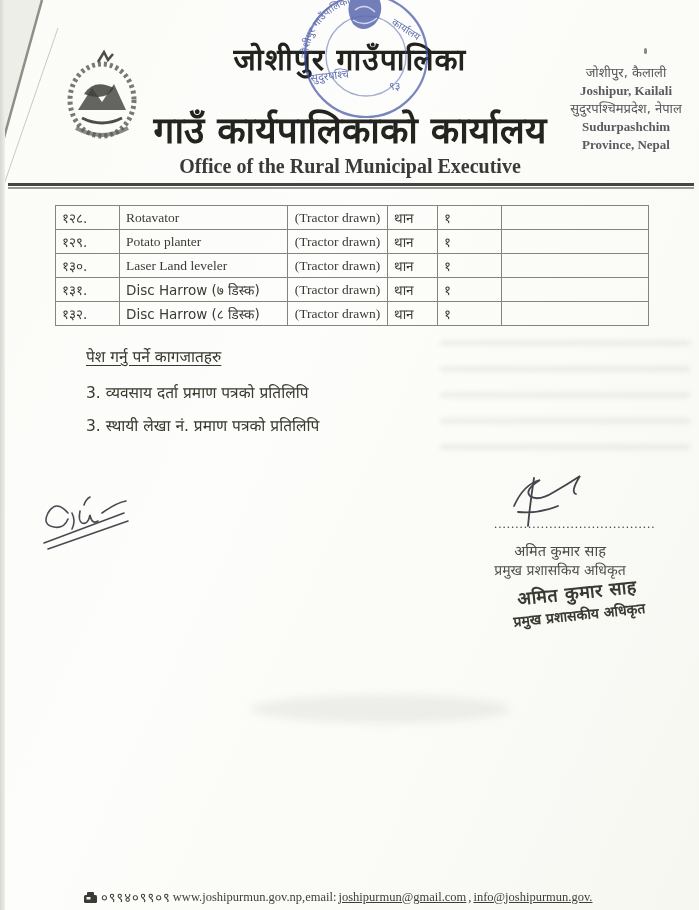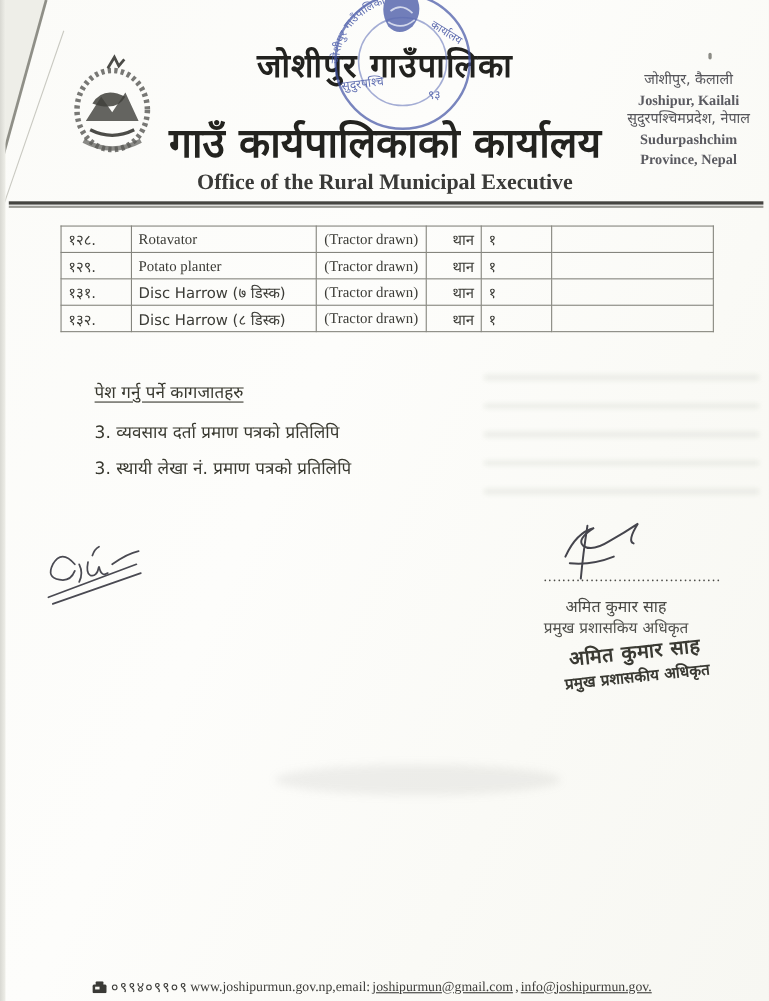--- a/index.html
+++ b/index.html
@@ -62,21 +62,21 @@
 
   
   .tbl-wrap{position:absolute;left:55px;top:205px;}
   table.tbl{border-collapse:collapse;table-layout:fixed;width:593px;}
   table.tbl td{
     border:1.2px solid #85857e;height:23px;font-size:13.5px;color:#3b3b36;
     padding:0 6px;overflow:hidden;white-space:nowrap;vertical-align:middle;
   }
   td.c-sn{text-align:left;padding-left:10px;}
   td.c-type{text-align:center;font-family:"Liberation Serif",serif;}
-  td.c-unit{text-align:right;}
+  td.c-unit{text-align:left;}
   td.c-qty{padding-left:18px;}
 
   
   .docs{position:absolute;left:86px;top:345px;color:#38382f;}
   .docs-h{
     font-size:15.5px;text-decoration:underline;text-underline-offset:3px;margin-bottom:14px;
   }
   .docs-i{font-size:15.5px;margin-bottom:11px;}
 
   
@@ -181,20 +181,28 @@
         </tr>
         <tr>
           <td class="c-sn np">१२९.</td>
           <td>Potato planter</td>
           <td class="c-type">(Tractor drawn)</td>
           <td class="c-unit np">थान</td>
           <td class="c-qty np">१</td>
           <td></td>
         </tr>
         <tr>
+          <td class="c-sn np">१३०.</td>
+          <td>Laser Land leveler</td>
+          <td class="c-type">(Tractor drawn)</td>
+          <td class="c-unit np">थान</td>
+          <td class="c-qty np">१</td>
+          <td></td>
+        </tr>
+        <tr>
           <td class="c-sn np">१३१.</td>
           <td class="np">Disc Harrow (७ डिस्क)</td>
           <td class="c-type">(Tractor drawn)</td>
           <td class="c-unit np">थान</td>
           <td class="c-qty np">१</td>
           <td></td>
         </tr>
         <tr>
           <td class="c-sn np">१३२.</td>
           <td class="np">Disc Harrow (८ डिस्क)</td>

